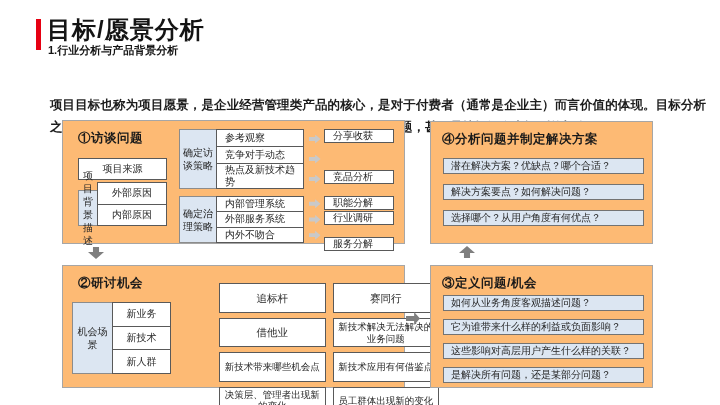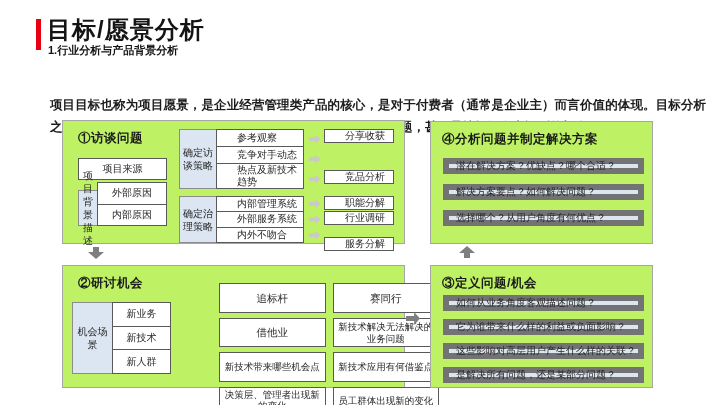--- a/index.html
+++ b/index.html
@@ -8,21 +8,21 @@
     position:relative; width:720px; height:405px; background:#ffffff;
     font-family:"Liberation Sans", sans-serif; color:#262626; overflow:hidden;
   }
   
   .accent-bar { position:absolute; left:36px; top:19px; width:5px; height:31px; background:#e60012; }
   .title { position:absolute; left:47px; top:14px; font-size:24px; font-weight:700; color:#141414; letter-spacing:1px; }
   .subtitle { position:absolute; left:48px; top:43px; font-size:11px; font-weight:600; color:#141414; }
   .intro { position:absolute; left:50px; top:63px; width:656px; font-size:12.5px; font-weight:600; line-height:1.72; color:#1d1d1d; text-align:justify;margin-top:32px; }
 
   
-  .panel { position:absolute; background:#bef264; border:1px solid #a6a6a6; }
+  .panel { position:absolute; background:#fdba74; border:1px solid #a6a6a6; }
   .panel-interview   { left:62px;  top:120px; width:343px; height:124px; }
   .panel-opportunity { left:62px;  top:265px; width:343px; height:123px; }
   .panel-solution    { left:430px; top:121px; width:223px; height:123px; }
   .panel-define      { left:430px; top:265px; width:223px; height:123px; }
   .panel-label { position:absolute; left:15px; top:9px; font-size:12.5px; font-weight:600; color:#1a1a1a; letter-spacing:0.5px; }
   .panel-solution .panel-label, .panel-define .panel-label { left:11px; }
 
   
   .cell { background:#fff; border:1px solid #595959; font-size:10px; color:#262626; display:flex; align-items:center; line-height:1.2; }
   .center { justify-content:center; text-align:center; }
@@ -34,21 +34,21 @@
   .bg-table .blue-cell { width:20px; padding:16px 3px;margin-top:8px; }
   .bg-rows { flex:1; display:flex; flex-direction:column; margin-left:-1px; }
   .bg-rows .cell { flex:1; justify-content:center; }
   .bg-rows .cell + .cell { margin-top:-1px; }
 
   .group { position:absolute; left:116px; display:flex; }
   .group-a { top:8px;  height:60px; }
   .group-b { top:75px; height:47px; }
   .g-header { width:38px; padding:0 2px; }
   .g-items { width:88px; margin-left:-1px; display:flex; flex-direction:column; }
-  .g-items .cell { flex:1; padding-left:20px; }
+  .g-items .cell { flex:1; padding-left:8px; }
   .g-items .cell + .cell { margin-top:-1px; }
   .g-arrows { width:21px; display:flex; flex-direction:column; justify-content:space-around; align-items:center; }
   .g-out { width:70px;gap:28px; }
 
   .sm-arrow { display:block; width:12px; height:9px; background:#c9c9c9;
     clip-path:polygon(0 28%, 55% 28%, 55% 0, 100% 50%, 55% 100%, 55% 72%, 0 72%); }
 
   
   .big-arrow { position:absolute; background:#7f7f7f; }
   .arrow-down  { left:88px;  top:247px; width:16px; height:12px;
@@ -66,21 +66,21 @@
   .scene-rows .cell + .cell { margin-top:-1px; }
 
   .opp-grid { position:absolute; left:112px; top:17px; width:220px;
     display:grid; grid-template-columns:repeat(2,1fr); grid-template-rows:30px 29px 30px;
     column-gap:7px; row-gap:5px;margin-left:44px; }
   .opp-grid .cell { justify-content:center; text-align:center; font-size:9.5px; line-height:1.2; padding:1px 2px; }
   .opp-grid .cell.head { font-size:10.5px; }
 
   
   .q-bar { position:absolute; left:12px; width:201px; height:16px; background:#dce6f2;
-    border:6px solid #737373; display:flex; align-items:center; padding-left:7px;
+    border:1px solid #737373; display:flex; align-items:center; padding-left:7px;
     font-size:10px; color:#262626; white-space:nowrap; }
   .panel-solution .q-0 { top:36px; } .panel-solution .q-1 { top:62px; } .panel-solution .q-2 { top:88px; }
   .panel-define .q-0 { top:29px; } .panel-define .q-1 { top:53px; }
   .panel-define .q-2 { top:77px; } .panel-define .q-3 { top:101px; }
 </style>
 </head>
 <body>
 
 <div class="slide">
 

